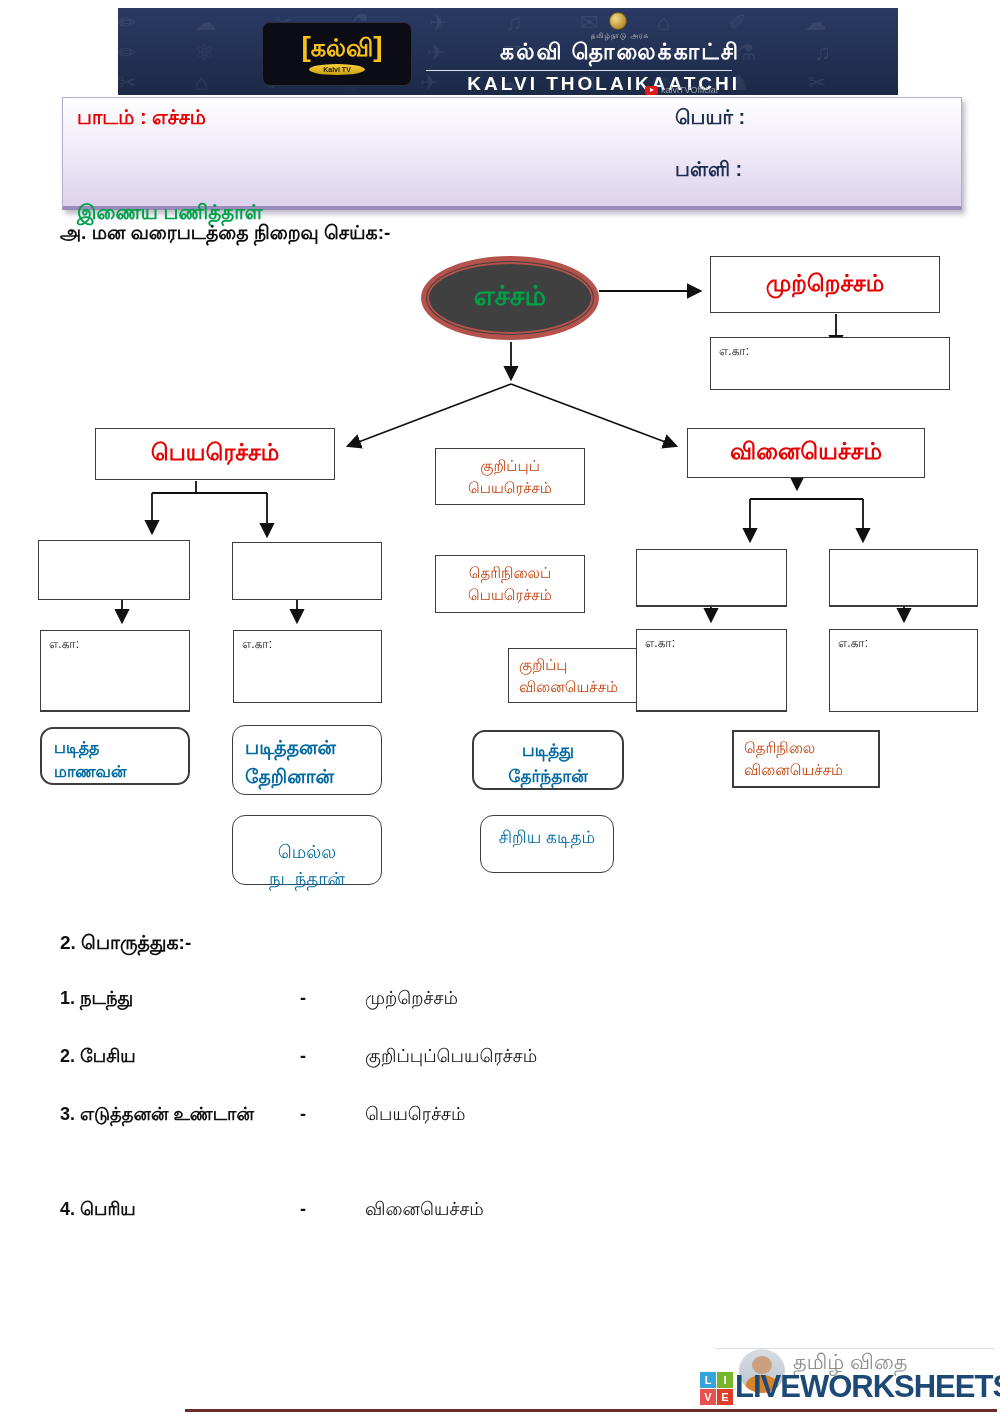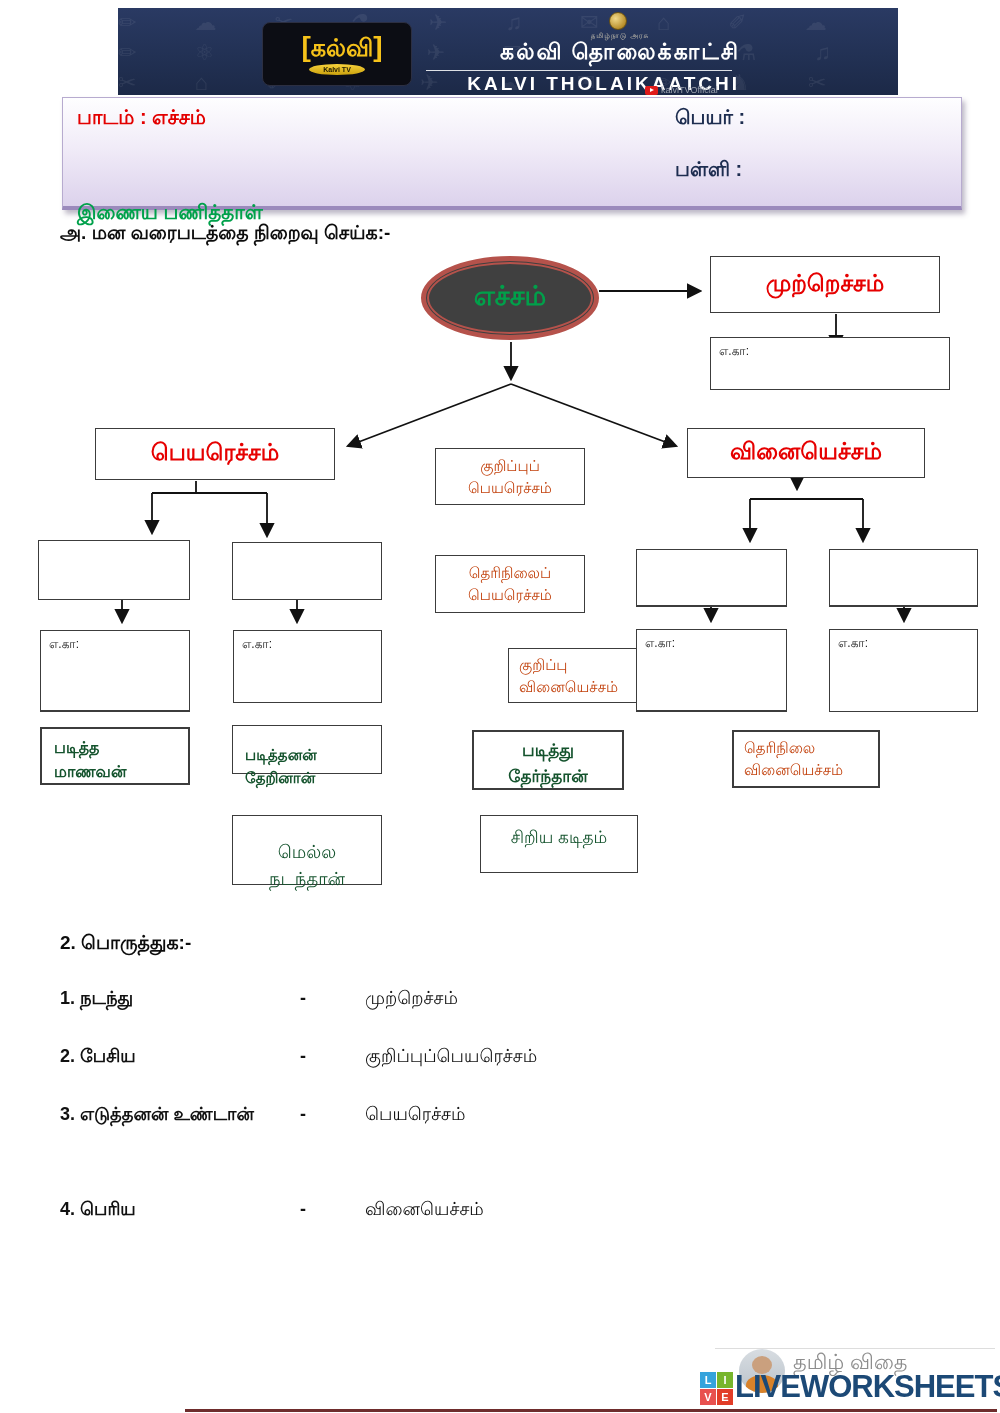--- a/index.html
+++ b/index.html
@@ -66,21 +66,21 @@
              display:flex; align-items:center; justify-content:center; }
   .oval-center::before { content:""; position:absolute; inset:1px; border:2px solid #b5524b; border-radius:50%; }
   .oval-center span { color:#00a04a; font-size:27px; font-weight:bold; position:relative; }
   .mbox { position:absolute; background:#fff; border:1.6px solid #3c3c3c; }
   .mbox.red { color:#e60000; font-weight:bold; font-size:23px; display:flex;
               align-items:center; justify-content:center; }
   .mbox.hint { color:#c2410c; font-size:15px; display:flex; align-items:center;
                justify-content:center; text-align:center; white-space:pre-line; line-height:1.45; }
   .mbox.hint.leftal { justify-content:flex-start; text-align:left; padding-left:10px; }
   .mbox .ega { position:absolute; left:8px; top:6px; color:#222; font-size:12px; }
-  .mbox.word { color:#14532d; white-space:pre-line; line-height:1.5; }
+  .mbox.word { color:#0369a1; white-space:pre-line; line-height:1.5;border-radius:13px; }
   .b2 { border-width:2.2px; }
 
   
   .match-row { position:absolute; left:60px; width:700px; height:26px; }
   .match-row .lft { position:absolute; left:0; top:0; color:#111; font-size:18px; font-weight:bold; }
   .match-row .dsh { position:absolute; left:240px; top:0; color:#111; font-size:18px; font-weight:bold; }
   .match-row .rgt { position:absolute; left:305px; top:0; color:#111; font-size:18px; }
 
   
   .foot-line { position:absolute; left:715px; top:1348px; width:280px; height:1px; background:#dddddd; }
@@ -198,33 +198,33 @@
   <div class="mbox" style="left:636px; top:629px; width:151px; height:83px; border-bottom-width:2.6px;">
     <span class="ega">எ.கா:</span>
   </div>
   <div class="mbox" style="left:829px; top:629px; width:149px; height:83px;">
     <span class="ega">எ.கா:</span>
   </div>
 
   <div class="mbox word b2" style="left:40px; top:727px; width:150px; height:58px; font-size:16px; font-weight:600; padding:7px 0 0 12px;">படித்த
 மாணவன்</div>
 
-  <div class="mbox word" style="left:232px; top:725px; width:150px; height:49px; font-size:15px; font-weight:bold; padding:18px 0 0 12px;">படித்தனன்
+  <div class="mbox word" style="left:232px; top:725px; width:150px; height:70px; font-size:19px; font-weight:bold; padding:8px 0 0 12px;">படித்தனன்
 தேறினான்</div>
 
   <div class="mbox word" style="left:232px; top:815px; width:150px; height:70px; font-size:18px; text-align:center; padding-top:23px;">மெல்ல
 நடந்தான்</div>
 
   <div class="mbox word b2" style="left:472px; top:730px; width:152px; height:60px; font-size:17px; font-weight:bold; text-align:center; padding-top:6px;">படித்து
 தேர்ந்தான்</div>
 
   <div class="mbox hint leftal b2" style="left:732px; top:730px; width:148px; height:58px;">தெரிநிலை
 வினையெச்சம்</div>
 
-  <div class="mbox word" style="left:480px; top:815px; width:158px; height:58px; font-size:17px; text-align:center; padding-top:9px;">சிறிய கடிதம்</div>
+  <div class="mbox word" style="left:480px; top:815px; width:134px; height:58px; font-size:17px; text-align:center; padding-top:9px;">சிறிய கடிதம்</div>
 
   <div class="s2-heading">2. பொருத்துக:-</div>
 
   <div class="match-row" style="top:988px;">
     <span class="lft">1. நடந்து</span>
     <span class="dsh">-</span>
     <span class="rgt">முற்றெச்சம்</span>
   </div>
   <div class="match-row" style="top:1046px;">
     <span class="lft">2. பேசிய</span>

